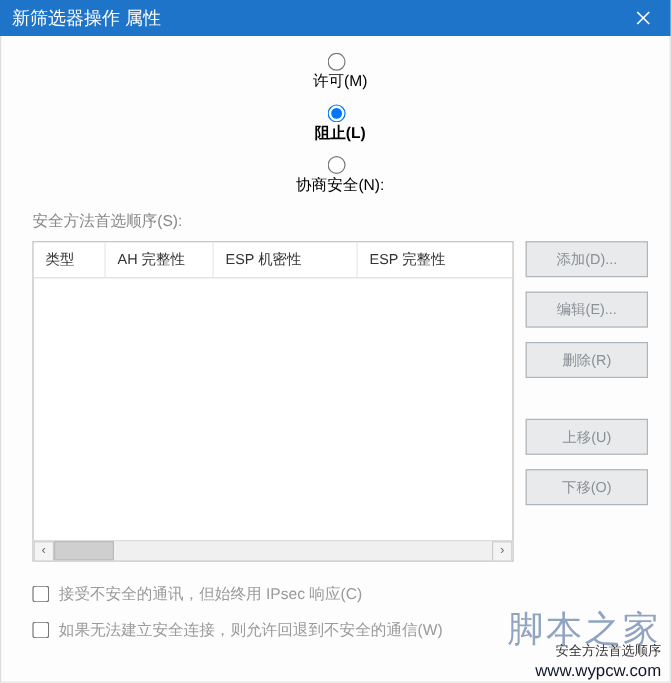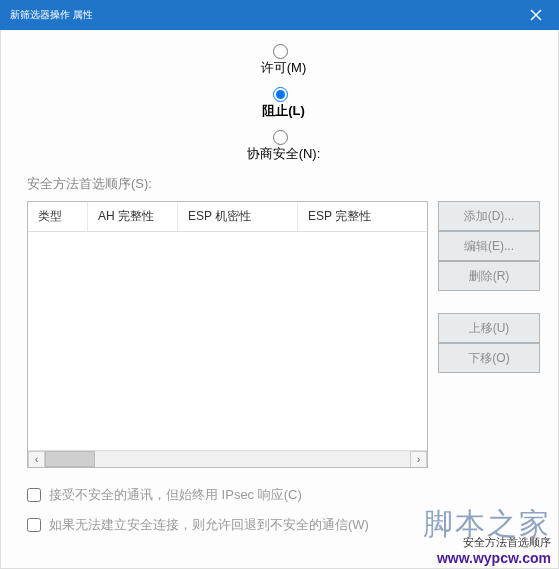--- a/index.html
+++ b/index.html
@@ -14,21 +14,21 @@
   }
   .titlebar {
     background: #1e74c8;
     color: #fff;
     height: 30px;
     display: flex;
     align-items: center;
     justify-content: space-between;
     padding-left: 10px;
   }
-  .titlebar-title { font-size: 10px; }
+  .titlebar-title { font-size: 15px; }
   .close-btn {
     width: 46px;
     height: 30px;
     display: flex;
     align-items: center;
     justify-content: center;
     cursor: pointer;
   }
   .close-btn svg { width: 12px; height: 12px; }
   .body-area {
@@ -123,20 +123,21 @@
   }
   .hscroll .track { flex: 1; position: relative; height: 100%; }
   .hscroll .thumb {
     position: absolute; left: 0; top: 0; height: 100%;
     width: 50px; background: #cfcfcf; border: 1px solid #bbb;
   }
   .btn-col {
     width: 102px;
     display: flex;
     flex-direction: column;
+    gap: 12px;
   }
   .btn {
     height: 30px;
     border: 1px solid #aeb5bb;
     background: #e9eaec;
     color: #8a8f95;
     display: flex;
     align-items: center;
     justify-content: center;
     font-size: 12px;
@@ -238,14 +239,14 @@
     <input type="checkbox" style="">
     <span>如果无法建立安全连接，则允许回退到不安全的通信(W)</span>
   </label>
   <div class="check-sep"></div>
 
 </div>
 
 <div class="watermark2">脚本之家</div>
 <div class="watermark1">
   <span style="font-size:11px;display:block;text-align:right;color:#333">安全方法首选顺序</span>
-  <span style="font-weight:bold;color:#4c1d95">www.wypcw.com</span>
+  <span style="font-weight:normal;color:#0f172a">www.wypcw.com</span>
 </div>
 
 </body></html>

